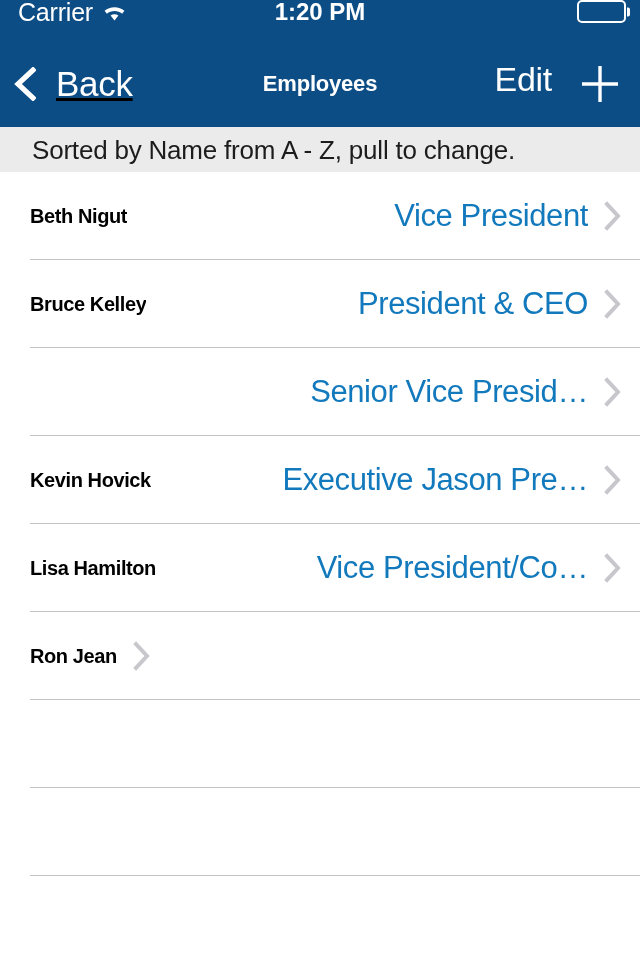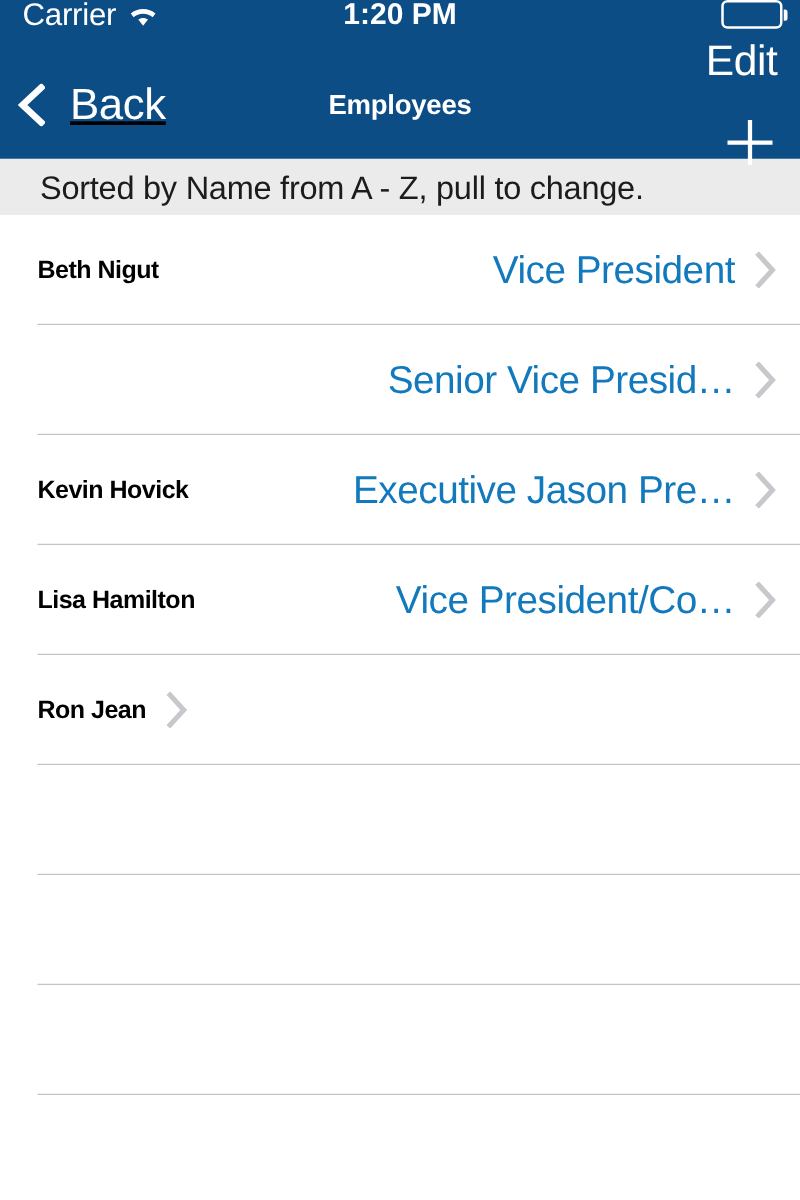--- a/index.html
+++ b/index.html
@@ -128,25 +128,24 @@
     font-size: 22px;
     font-weight: bold;
     color: #ffffff;
     letter-spacing: -0.2px;
     line-height: 1;
     pointer-events: none;
   }
   .nav-right {
     margin-left: auto;
     display: flex;
-    align-items: flex-end;
+    align-items: flex-start;
     gap: 26px;
     position: relative;
     z-index: 2;
-    flex-direction: column;
   }
   .nav-edit-label {
     font-size: 34px;
     font-weight: 400;
     color: #ffffff;
     letter-spacing: -0.3px;
     line-height: 1;
     cursor: pointer;
   }
   .plus-icon {
@@ -297,20 +296,27 @@
 
   <div class="table">
       <div class="row">
         <span class="row-name">Beth Nigut</span>
         <span class="row-detail">Vice President</span>
         <span class="chevron-right"><svg viewBox="0 0 18 30" width="18" height="30" xmlns="http://www.w3.org/2000/svg">
             <polyline points="3,3 14,15 3,27" fill="none" stroke="#c7c7cc" stroke-width="4" stroke-linecap="square" stroke-linejoin="miter"></polyline>
           </svg></span>
       </div>
       <div class="row">
+        <span class="row-name">Bruce Kelley</span>
+        <span class="row-detail">President &amp; CEO</span>
+        <span class="chevron-right"><svg viewBox="0 0 18 30" width="18" height="30" xmlns="http://www.w3.org/2000/svg">
+            <polyline points="3,3 14,15 3,27" fill="none" stroke="#c7c7cc" stroke-width="4" stroke-linecap="square" stroke-linejoin="miter"></polyline>
+          </svg></span>
+      </div>
+      <div class="row">
         <span class="row-detail">Senior Vice Presid…</span>
         <span class="chevron-right"><svg viewBox="0 0 18 30" width="18" height="30" xmlns="http://www.w3.org/2000/svg">
             <polyline points="3,3 14,15 3,27" fill="none" stroke="#c7c7cc" stroke-width="4" stroke-linecap="square" stroke-linejoin="miter"></polyline>
           </svg></span>
       </div>
       <div class="row">
         <span class="row-name">Kevin Hovick</span>
         <span class="row-detail">Executive Jason Pre…</span>
         <span class="chevron-right"><svg viewBox="0 0 18 30" width="18" height="30" xmlns="http://www.w3.org/2000/svg">
             <polyline points="3,3 14,15 3,27" fill="none" stroke="#c7c7cc" stroke-width="4" stroke-linecap="square" stroke-linejoin="miter"></polyline>

